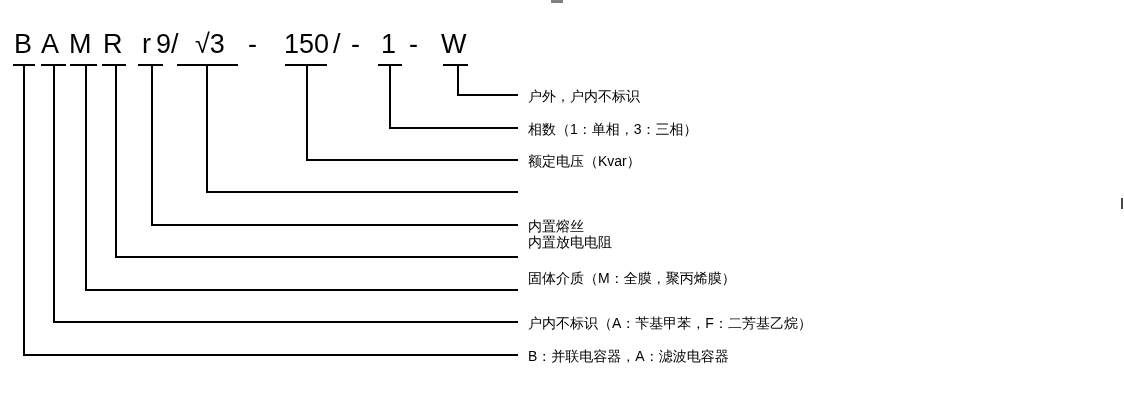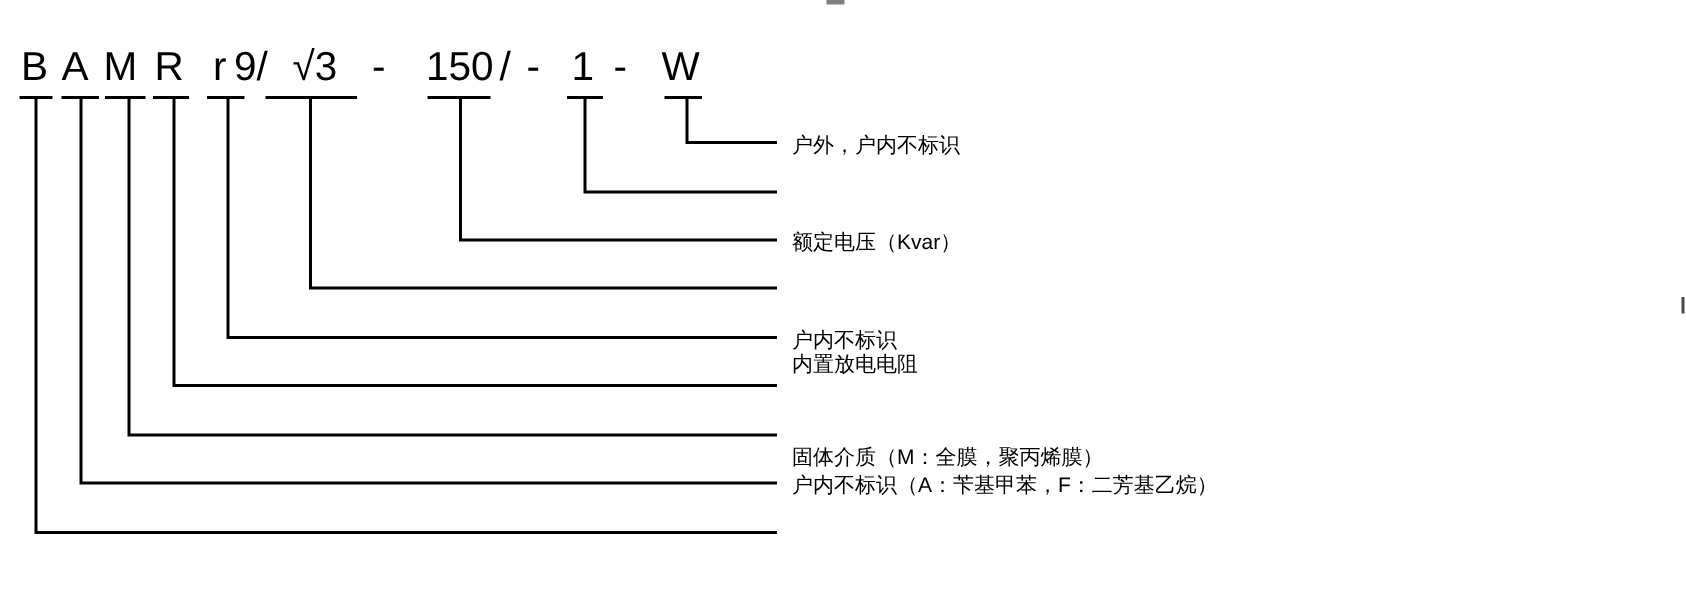--- a/index.html
+++ b/index.html
@@ -100,22 +100,24 @@
     <path d="M307 65 V160 H518"></path>
     <path d="M207 65 V192 H518"></path>
     <path d="M152 65 V225 H518"></path>
     <path d="M116 65 V257 H518"></path>
     <path d="M86 65  V290 H518"></path>
     <path d="M54 65  V322 H518"></path>
     <path d="M24 65  V355 H518"></path>
   </svg>
 
   <span class="row-label" style="top:84px">户外，户内不标识</span>
+  <span class="row-label" style="top:117px">相数（1：单相，3：三相）</span>
   <span class="row-label" style="top:149px">额定电压（Kvar）</span>
-  <span class="row-label" style="top:214px">户内不标识</span>
+  <span class="row-label" style="top:214px">内置熔丝</span>
   <span class="row-label" style="top:230px">内置放电电阻</span>
-  <span class="row-label" style="top:292px">固体介质（M：全膜，聚丙烯膜）</span>
+  <span class="row-label" style="top:266px">固体介质（M：全膜，聚丙烯膜）</span>
   <span class="row-label" style="top:311px">户内不标识（A：苄基甲苯，F：二芳基乙烷）</span>
+  <span class="row-label" style="top:344px">B：并联电容器，A：滤波电容器</span>
 
   <div class="artifact-top"></div>
   <div class="artifact-right"></div>
 
 </div>
 
 </body></html>

